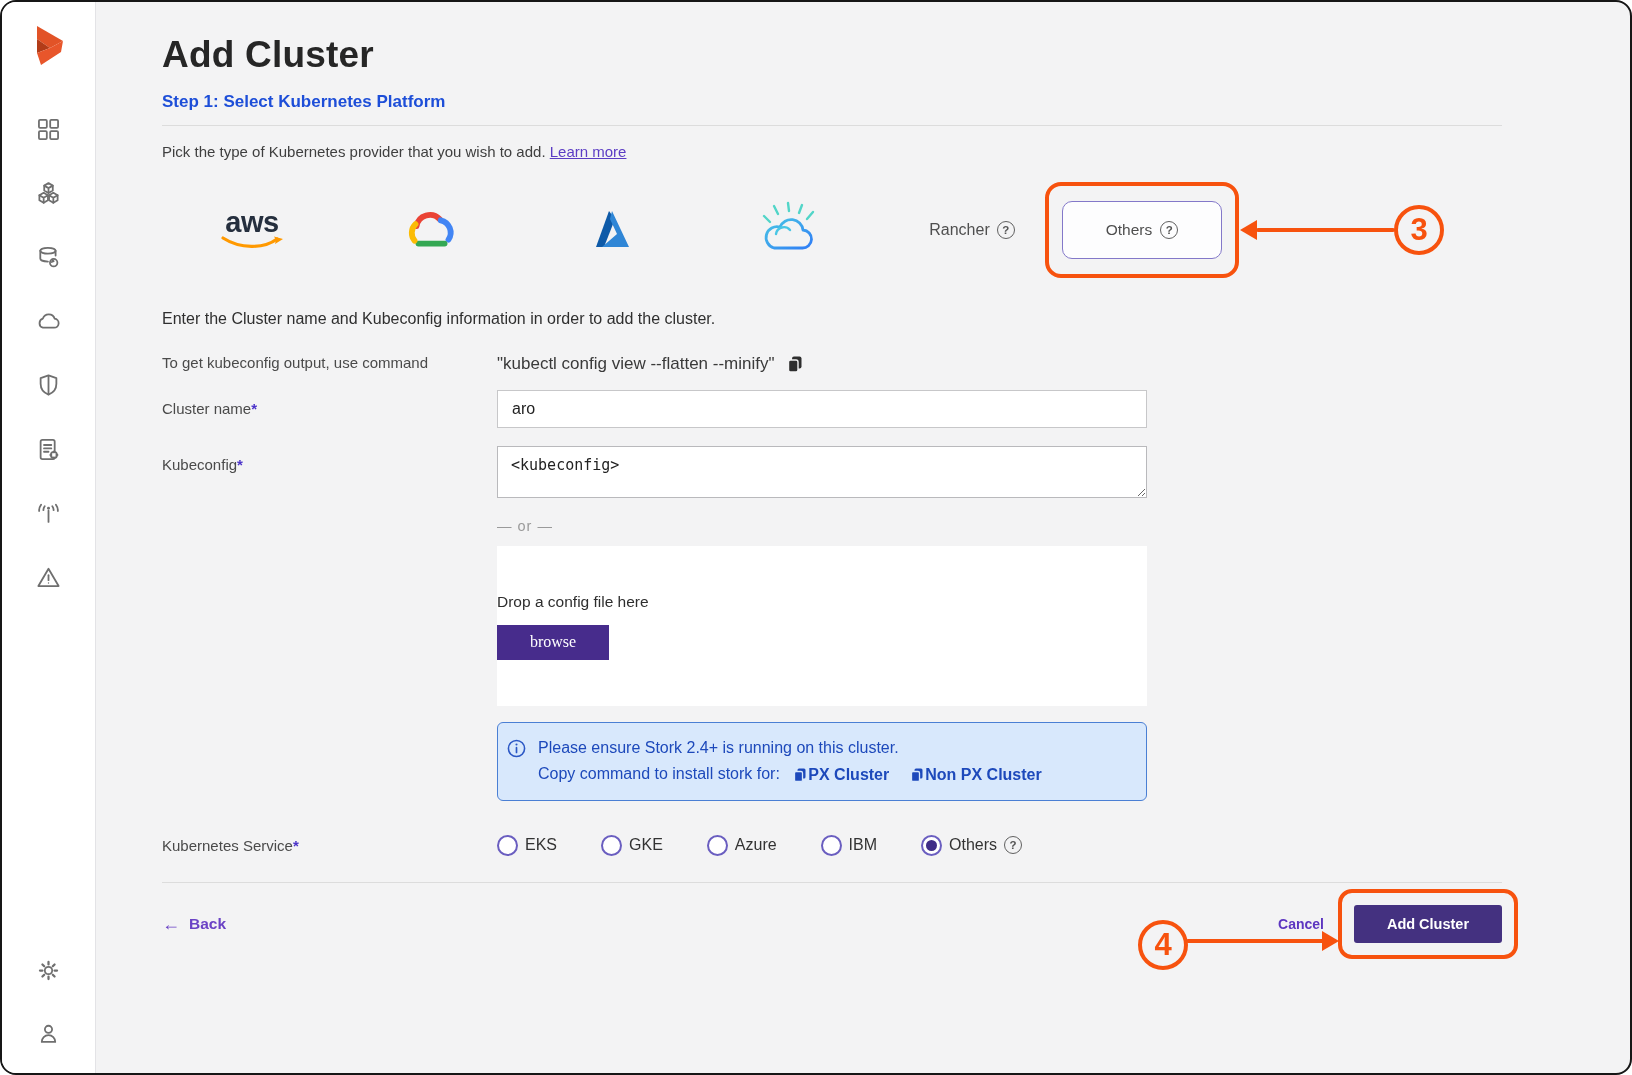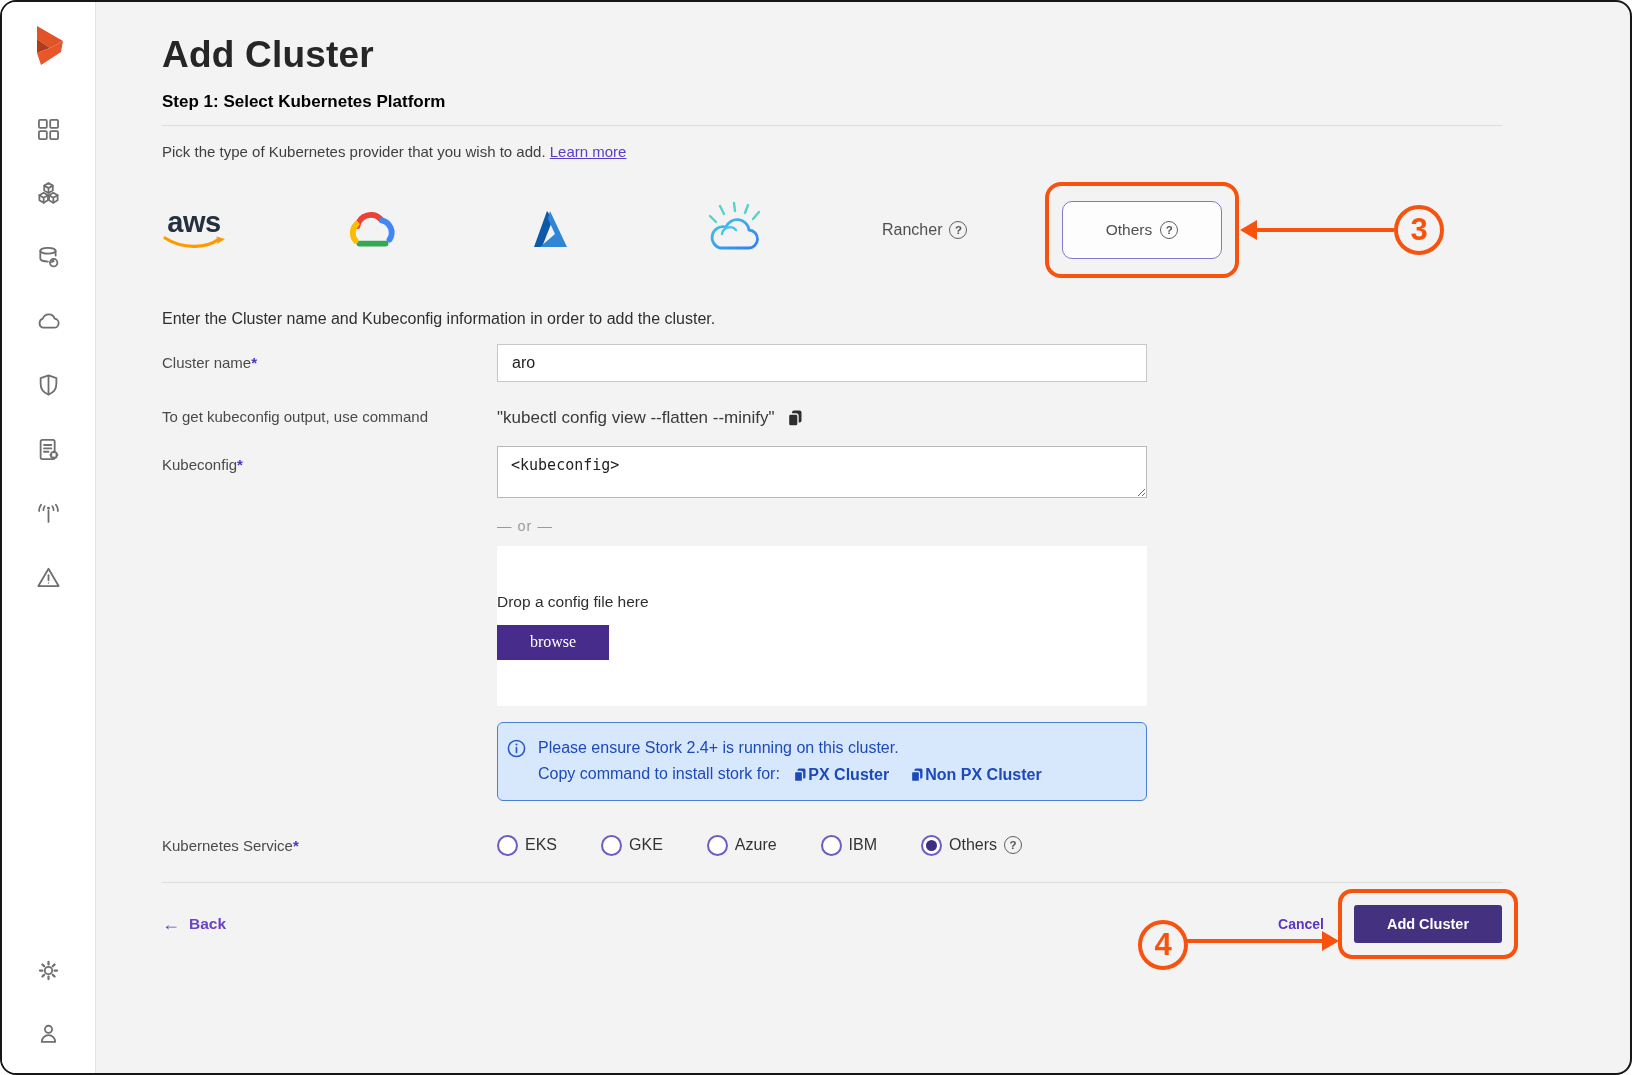--- a/index.html
+++ b/index.html
@@ -13,28 +13,28 @@
   .nav{display:flex;flex-direction:column;align-items:center;gap:37px}
   .navitem{cursor:pointer;display:flex}
   .navitem svg{stroke:#6f6f6f;fill:none;stroke-width:1.6;stroke-linecap:round;stroke-linejoin:round}
   .side-bottom{margin-top:auto;display:flex;flex-direction:column;align-items:center;gap:36px}
   .side-bottom svg{stroke:#6f6f6f;fill:none;stroke-width:1.6;stroke-linecap:round;stroke-linejoin:round}
 
   
   .main{flex:1;padding:26px 0 0 66px;position:relative}
   .content{width:1340px}
   .title{font-size:37px;font-weight:800;color:#262626;margin:6px 0 0;letter-spacing:.2px}
-  .step{margin-top:16px;font-size:17px;font-weight:700;color:#000000}
+  .step{margin-top:16px;font-size:17px;font-weight:700;color:#1d4ed8}
   .hr{height:1px;background:#dcdcdc;margin-top:13px}
   .desc{margin-top:17px;font-size:15px;color:#3f3f3f}
   .learn{color:#5b3cc4;text-decoration:underline;cursor:pointer;font-weight:500}
 
   
   .providers{margin-top:20px;height:100px;display:flex;align-items:center}
-  .pcell{width:180px;display:flex;align-items:center;cursor:pointer}
+  .pcell{width:180px;display:flex;justify-content:center;align-items:center;cursor:pointer}
   .awswrap{display:flex;flex-direction:column;align-items:center}
   .awstext{font-size:29px;font-weight:800;color:#252f3e;letter-spacing:-.5px;line-height:26px}
   .rancher{font-size:16px;color:#4f4f4f;display:flex;gap:7px;align-items:center}
   .qmark{width:18px;height:18px;border:1.5px solid #606060;border-radius:50%;display:inline-flex;align-items:center;justify-content:center;font-size:11.5px;font-weight:600;color:#555;background:transparent}
   .others-wrap{position:relative;width:160px}
   .others-btn{width:160px;height:58px;border:1.5px solid #8378c9;border-radius:10px;background:#fdfdfe;display:flex;align-items:center;justify-content:center;gap:8px;font-size:15.5px;color:#4f4f4f;cursor:pointer}
 
   
   .ann{position:absolute;pointer-events:none;z-index:6}
   .ann-box3{left:-17px;top:-19px;width:194px;height:96px;border:4px solid var(--orange);border-radius:16px}
@@ -247,41 +247,41 @@
 
           <div class="ann ann-box3"></div>
           <div class="ann ann-head3"></div>
           <div class="ann ann-line3"></div>
           <div class="ann ann-circle3">3</div>
         </div>
       </div>
 
       <div class="intro">Enter the Cluster name and Kubeconfig information in order to add the cluster.</div>
 
-      <div class="frow">
-        <div class="flabel">
-          <span>Cluster name</span><span class="req">*</span>
-        </div>
-        <div class="ffield">
-          <input class="text-input" type="text" value="aro" style="">
-        </div>
-      </div>
-
       <div class="frow cmdrow">
         <div class="flabel">To get kubeconfig output, use command</div>
         <div class="ffield">
           <div class="cmd">
             <span>"kubectl config view --flatten --minify"</span>
             <span class="copybtn">
               <svg width="20" height="20" viewBox="0 0 20 20">
                 <rect x="7" y="2.5" width="9.5" height="12" rx="2" fill="#2e2e2e"></rect>
                 <rect x="3.5" y="6" width="9.5" height="12" rx="2" fill="#2e2e2e" stroke="#f3f3f4" stroke-width="1.4"></rect>
               </svg>
             </span>
           </div>
+        </div>
+      </div>
+
+      <div class="frow">
+        <div class="flabel">
+          <span>Cluster name</span><span class="req">*</span>
+        </div>
+        <div class="ffield">
+          <input class="text-input" type="text" value="aro" style="">
         </div>
       </div>
 
       <div class="frow kubrow">
         <div class="flabel">
           <span>Kubeconfig</span><span class="req">*</span>
         </div>
         <div class="ffield">
           <textarea class="kubeconfig" spellcheck="false" style="">&lt;kubeconfig&gt;</textarea>
         </div>

